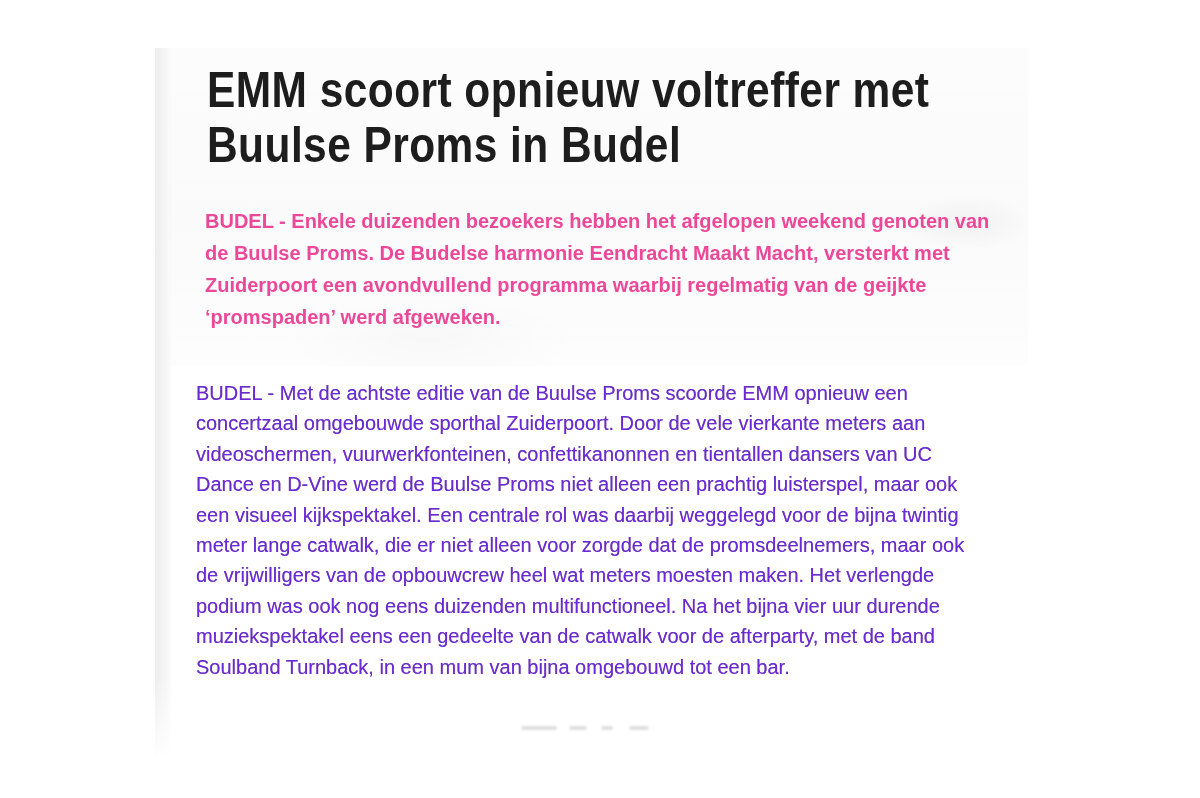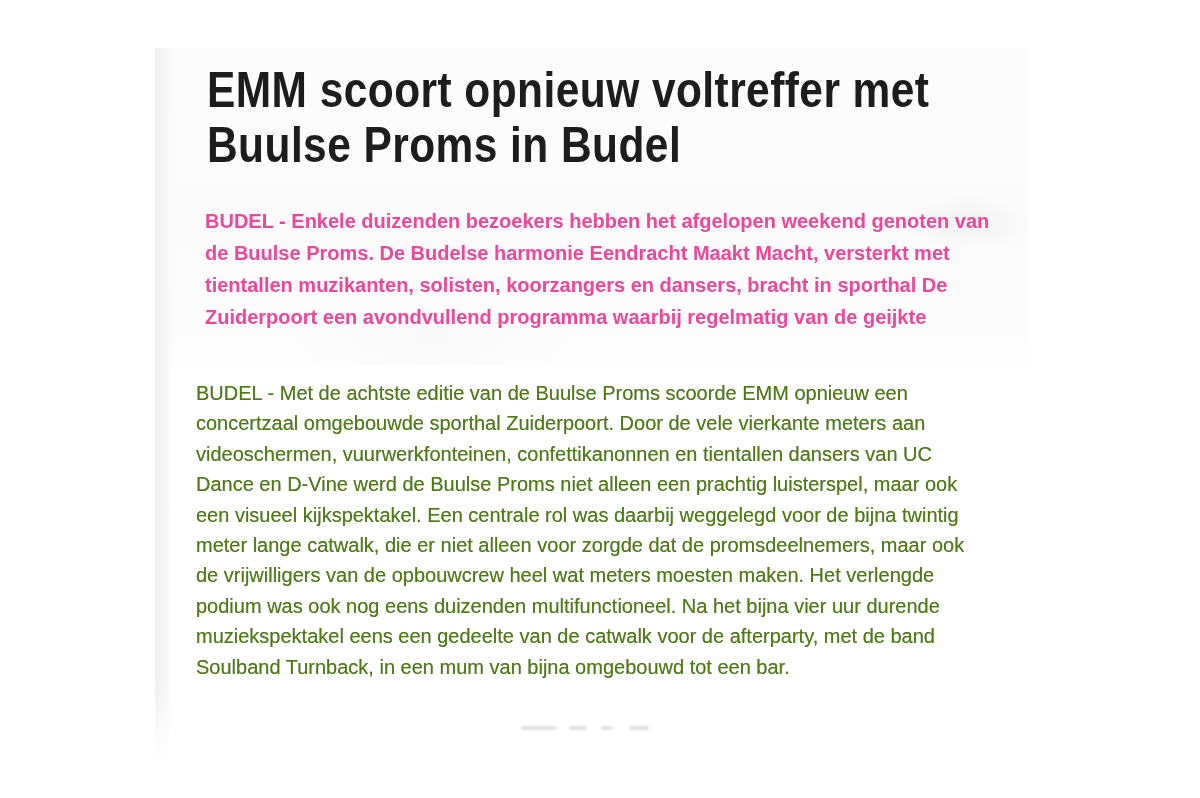--- a/index.html
+++ b/index.html
@@ -73,21 +73,21 @@
   .lead-line {
     white-space: nowrap;
     line-height: 32px;
   }
 
   .body-text {
     position: absolute;
     left: 196px; top: 378px;
     font-size: 20px;
     font-weight: 400;
-    color: #4d7c0f;
+    color: #6d28d9;
   }
   .body-line {
     white-space: nowrap;
     line-height: 30.4px;
     text-shadow: 0 0 0.5px rgba(62,62,62,0.55);
   }
 
   
   .remnant {
     position: absolute;
@@ -118,22 +118,22 @@
   <div class="right-line"></div>
 
   <h1 class="title">
     <div class="t-line">EMM scoort opnieuw voltreffer met</div>
     <div class="t-line">Buulse Proms in Budel</div>
   </h1>
 
   <div class="lead">
     <div class="lead-line">BUDEL - Enkele duizenden bezoekers hebben het afgelopen weekend genoten van</div>
     <div class="lead-line">de Buulse Proms. De Budelse harmonie Eendracht Maakt Macht, versterkt met</div>
-    <div class="lead-line">tientallen muzikanten, solisten, koorzangers en dansers, bracht in sporthal De</div>
     <div class="lead-line">Zuiderpoort een avondvullend programma waarbij regelmatig van de geijkte</div>
+    <div class="lead-line">‘promspaden’ werd afgeweken.</div>
   </div>
 
   <div class="body-text">
     <div class="body-line">BUDEL - Met de achtste editie van de Buulse Proms scoorde EMM opnieuw een</div>
     <div class="body-line">concertzaal omgebouwde sporthal Zuiderpoort. Door de vele vierkante meters aan</div>
     <div class="body-line">videoschermen, vuurwerkfonteinen, confettikanonnen en tientallen dansers van UC</div>
     <div class="body-line">Dance en D-Vine werd de Buulse Proms niet alleen een prachtig luisterspel, maar ook</div>
     <div class="body-line">een visueel kijkspektakel. Een centrale rol was daarbij weggelegd voor de bijna twintig</div>
     <div class="body-line">meter lange catwalk, die er niet alleen voor zorgde dat de promsdeelnemers, maar ook</div>
     <div class="body-line">de vrijwilligers van de opbouwcrew heel wat meters moesten maken. Het verlengde</div>

